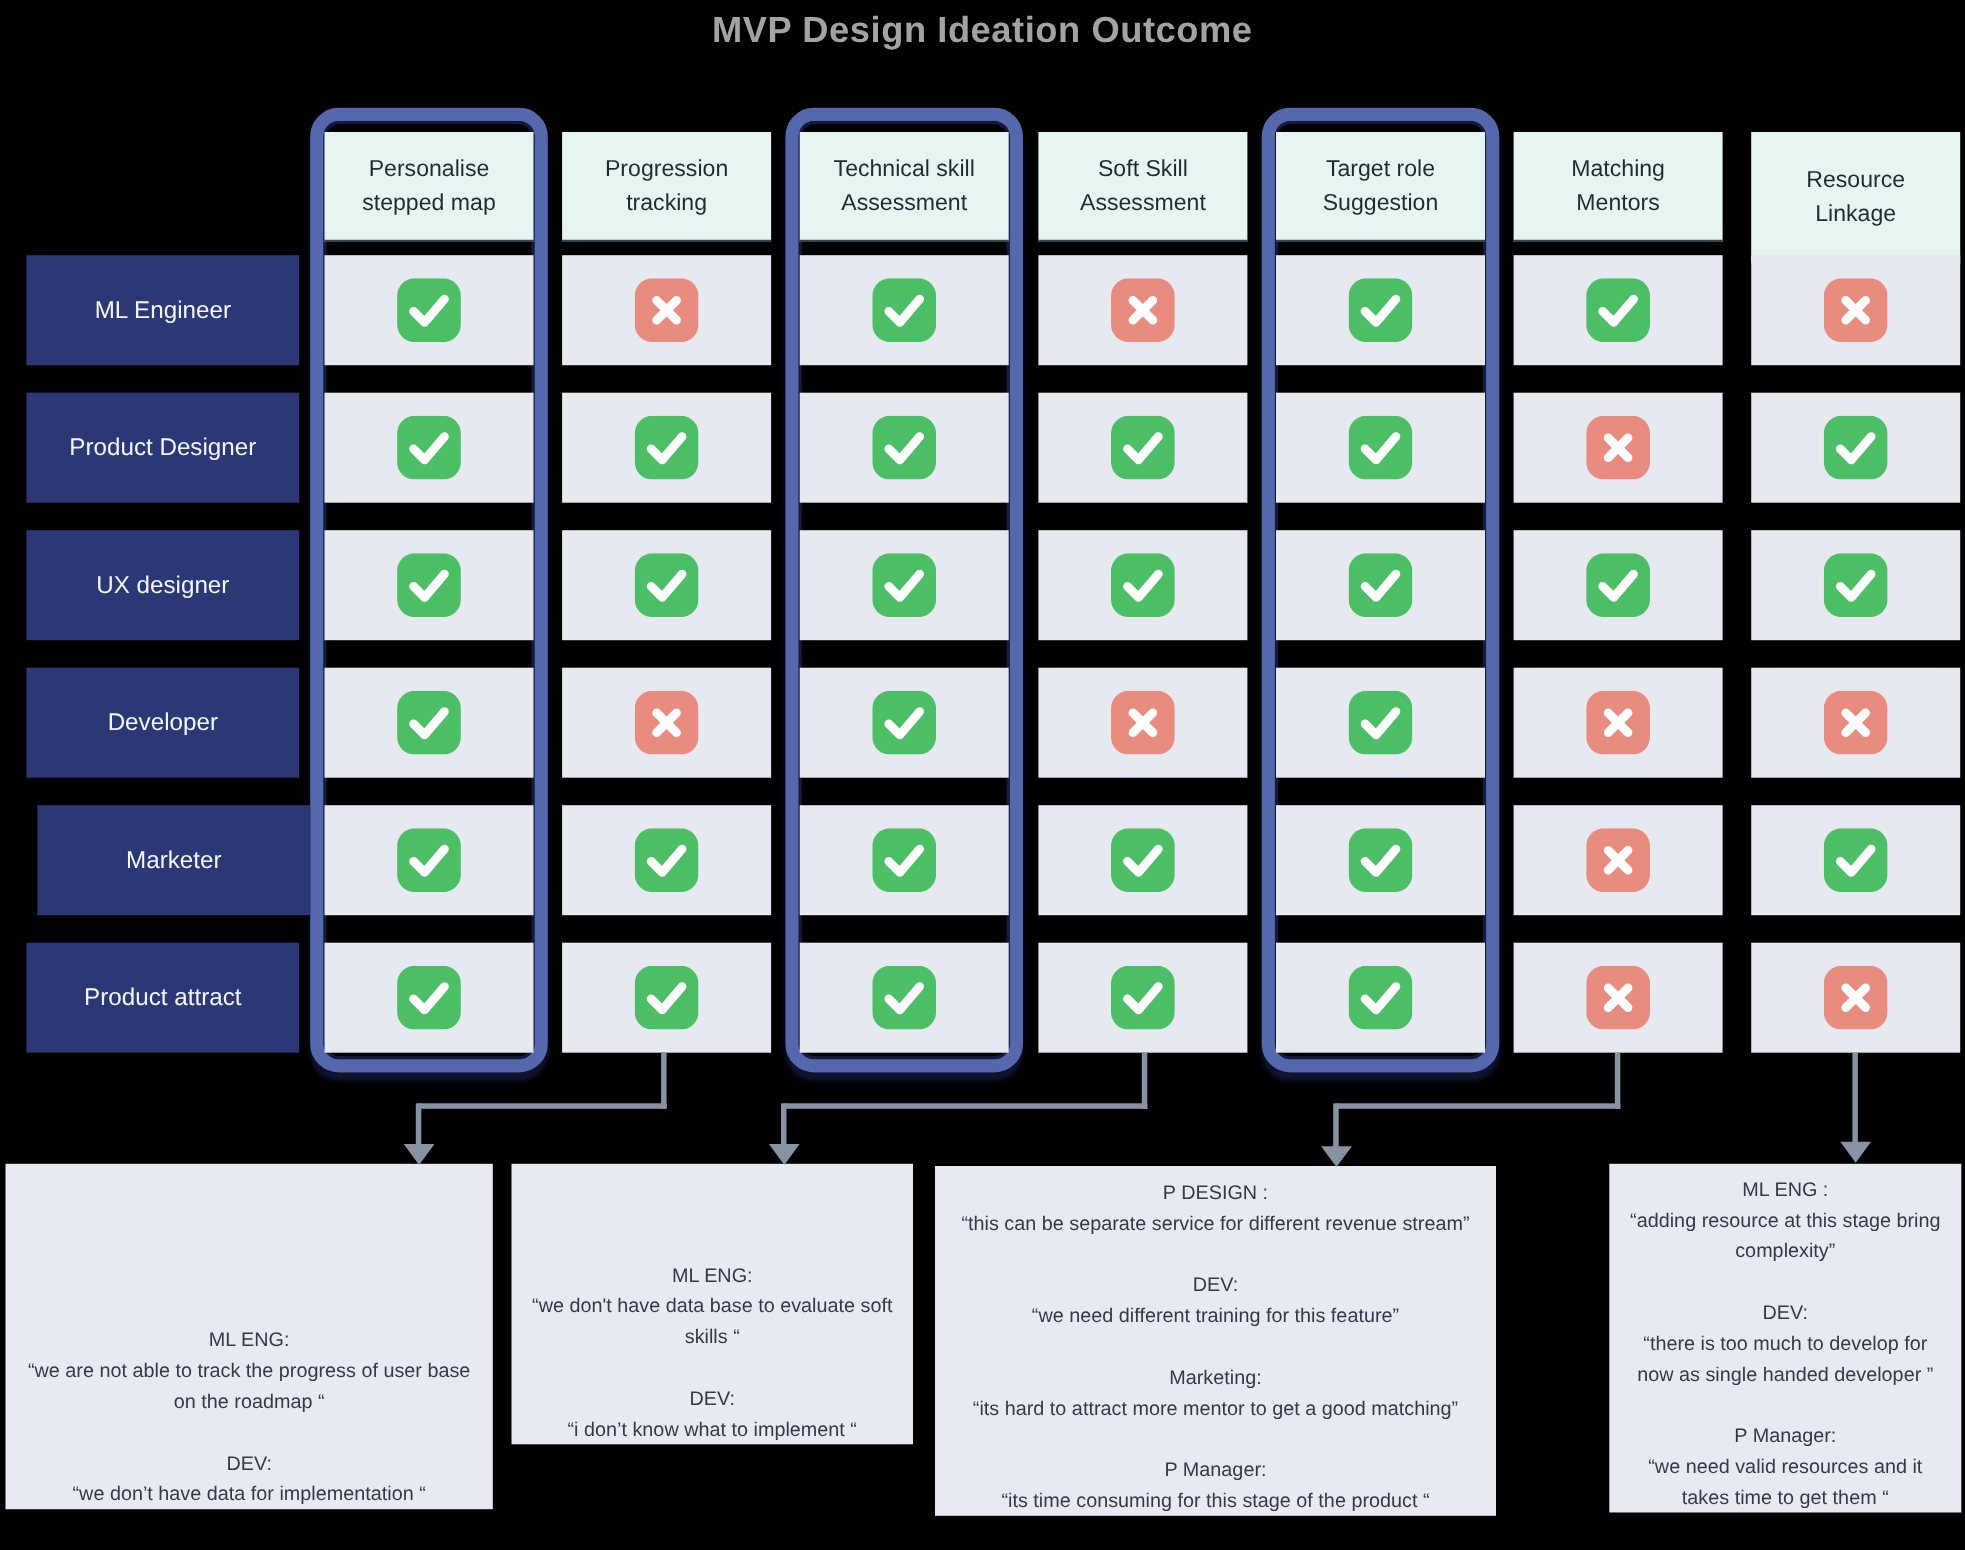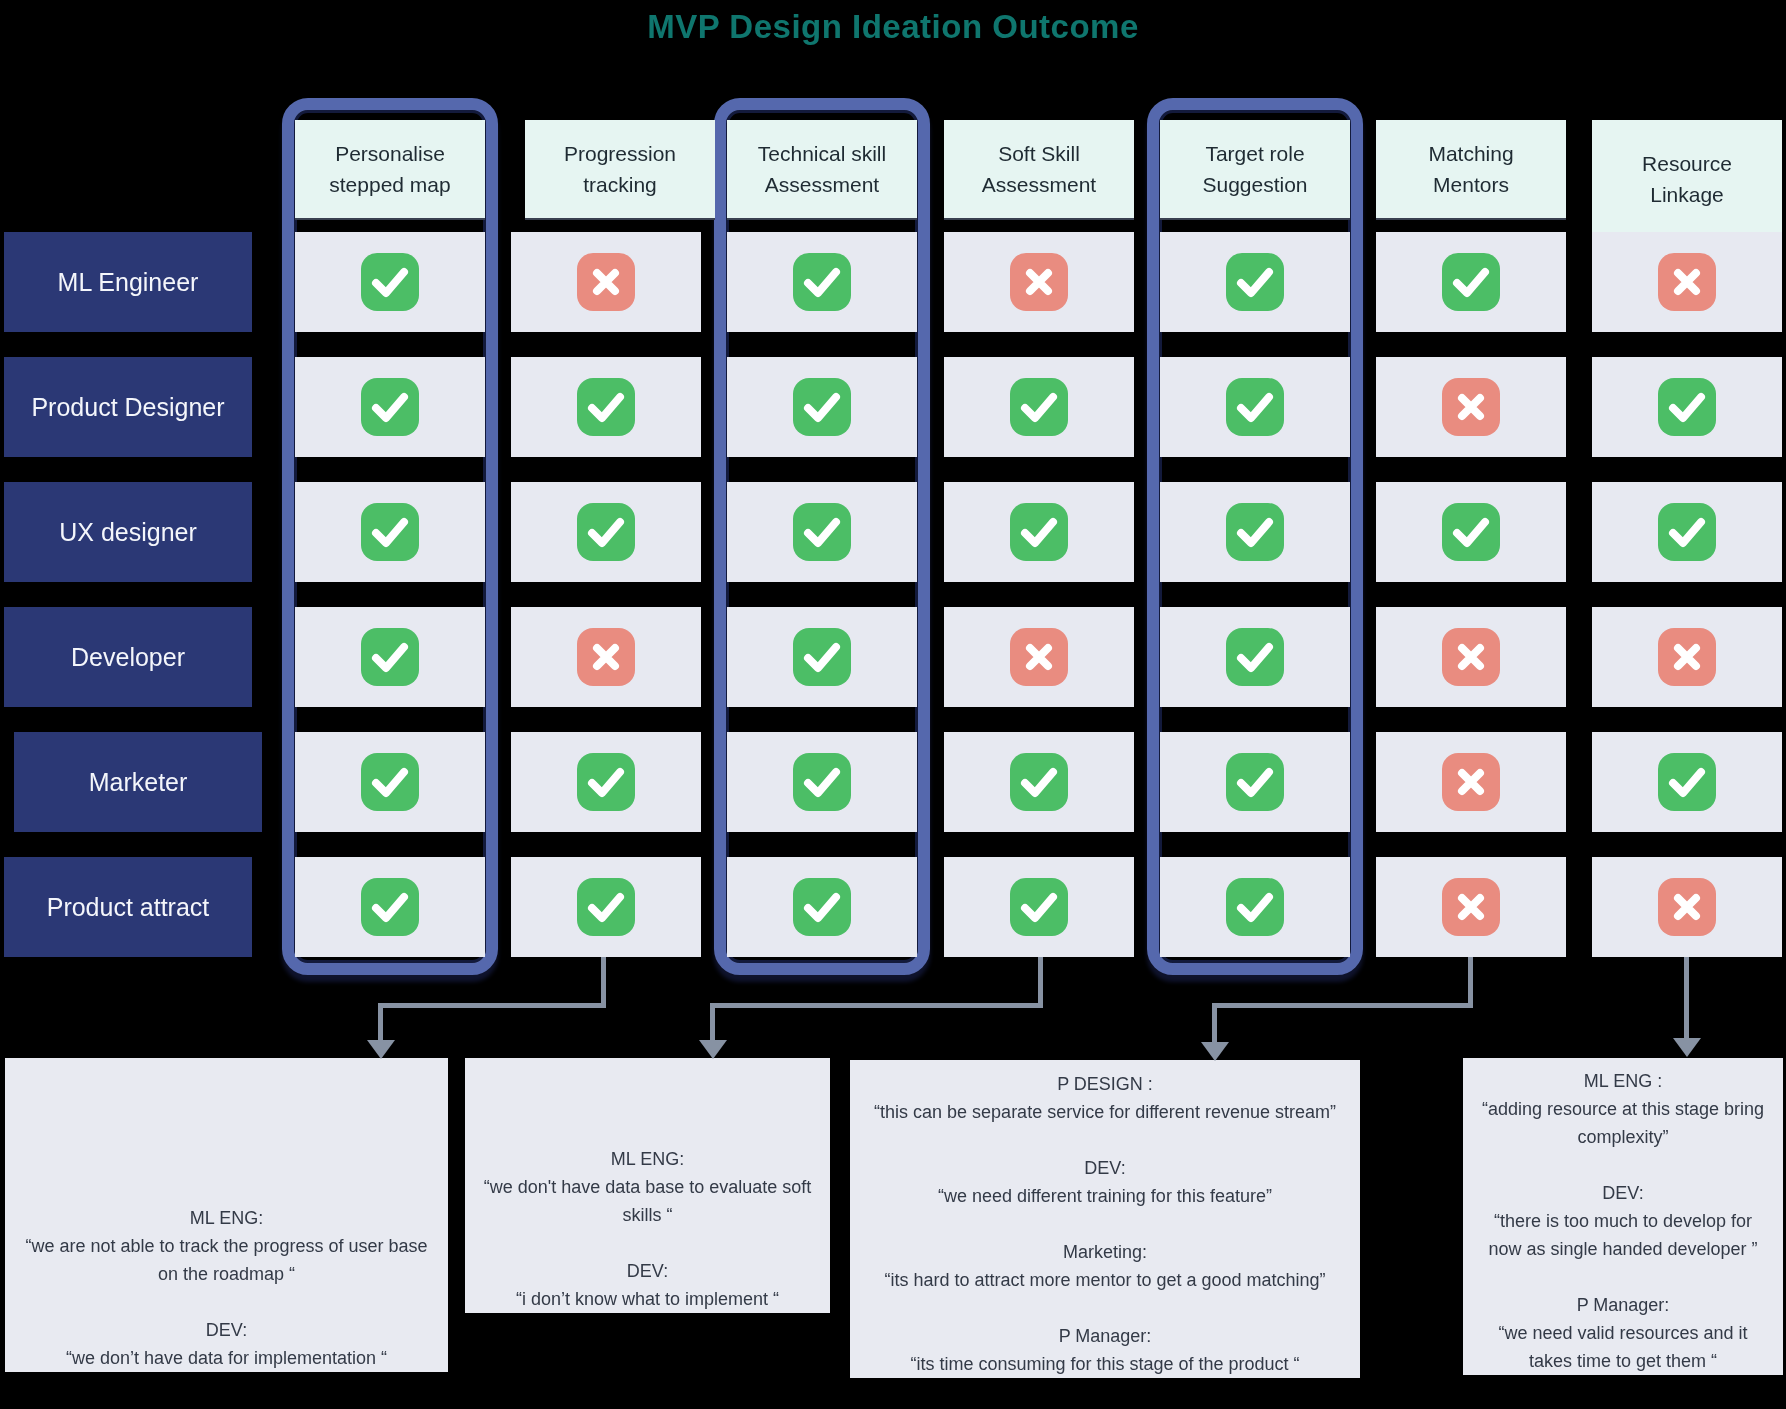--- a/index.html
+++ b/index.html
@@ -1,46 +1,46 @@
 <!DOCTYPE html>
 <html><head>
 <meta charset="utf-8">
 <style>
   html,body{margin:0;padding:0;background:#000;}
   #canvas{position:relative;width:1786px;height:1409px;background:#000;overflow:hidden;
           font-family:"Liberation Sans", sans-serif;}
   .title{position:absolute;top:8px;left:0;width:100%;text-align:center;
-         color:#0f766e;font-size:33px;font-weight:bold;letter-spacing:.5px;}
+         color:#a3a3a3;font-size:33px;font-weight:bold;letter-spacing:.5px;}
   .col-frame{position:absolute;border:12px solid #5568ad;border-radius:26px;
              box-shadow:inset 0 0 0 3px #131a3c, 0 7px 4px rgba(20,26,60,.75);z-index:1;}
   .hdr{position:absolute;background:#e6f5f2;color:#1f2b33;font-size:21px;line-height:31px;
        display:flex;align-items:center;justify-content:center;text-align:center;
        white-space:pre-line;z-index:2;border-bottom:2px solid rgba(15,20,40,.8);box-sizing:border-box;}
-  .rlabel{position:absolute;background:#2b3875;color:#f4f6fb;font-size:25px;
-          display:flex;align-items:center;justify-content:center;text-align:center;z-index:2;}
+  .rlabel{position:absolute;background:#2b3875;color:#f4f6fb;font-size:22px;
+          display:flex;align-items:center;justify-content:center;text-align:center;z-index:2;margin-left:20px;}
   .cell{position:absolute;background:#e7e9f1;display:flex;align-items:center;justify-content:center;z-index:2;}
   .cell svg{display:block;}
   .v-line,.h-line{position:absolute;background:#8792a3;z-index:3;}
   .arrow{position:absolute;width:0;height:0;border-left:14px solid transparent;
          border-right:14px solid transparent;border-top:19px solid #8792a3;z-index:3;}
   .note{position:absolute;background:#e8eaf1;color:#333a47;font-size:18px;line-height:28px;
         display:flex;align-items:flex-end;justify-content:center;text-align:center;
         white-space:pre-line;z-index:2;padding:0 4px;box-sizing:border-box;}
 </style>
 </head>
 <body>
 
 <div id="canvas">
   <div class="title">MVP Design Ideation Outcome</div>
 
   <div id="matrix">
       <div class="col-frame" style="left: 282px; top: 98px; width: 192px; height: 853px;"></div>
       <div class="hdr" style="left: 295px; top: 120px; width: 190px; height: 100px;">Personalise
 stepped map</div>
-      <div class="hdr" style="left: 511px; top: 120px; width: 190px; height: 100px; margin-left: 14px;">Progression
+      <div class="hdr" style="left: 511px; top: 120px; width: 190px; height: 100px;">Progression
 tracking</div>
       <div class="col-frame" style="left: 714px; top: 98px; width: 192px; height: 853px;"></div>
       <div class="hdr" style="left: 727px; top: 120px; width: 190px; height: 100px;">Technical skill
 Assessment</div>
       <div class="hdr" style="left: 944px; top: 120px; width: 190px; height: 100px;">Soft Skill
 Assessment</div>
       <div class="col-frame" style="left: 1147px; top: 98px; width: 192px; height: 853px;"></div>
       <div class="hdr" style="left: 1160px; top: 120px; width: 190px; height: 100px;">Target role
 Suggestion</div>
       <div class="hdr" style="left: 1376px; top: 120px; width: 190px; height: 100px;">Matching

